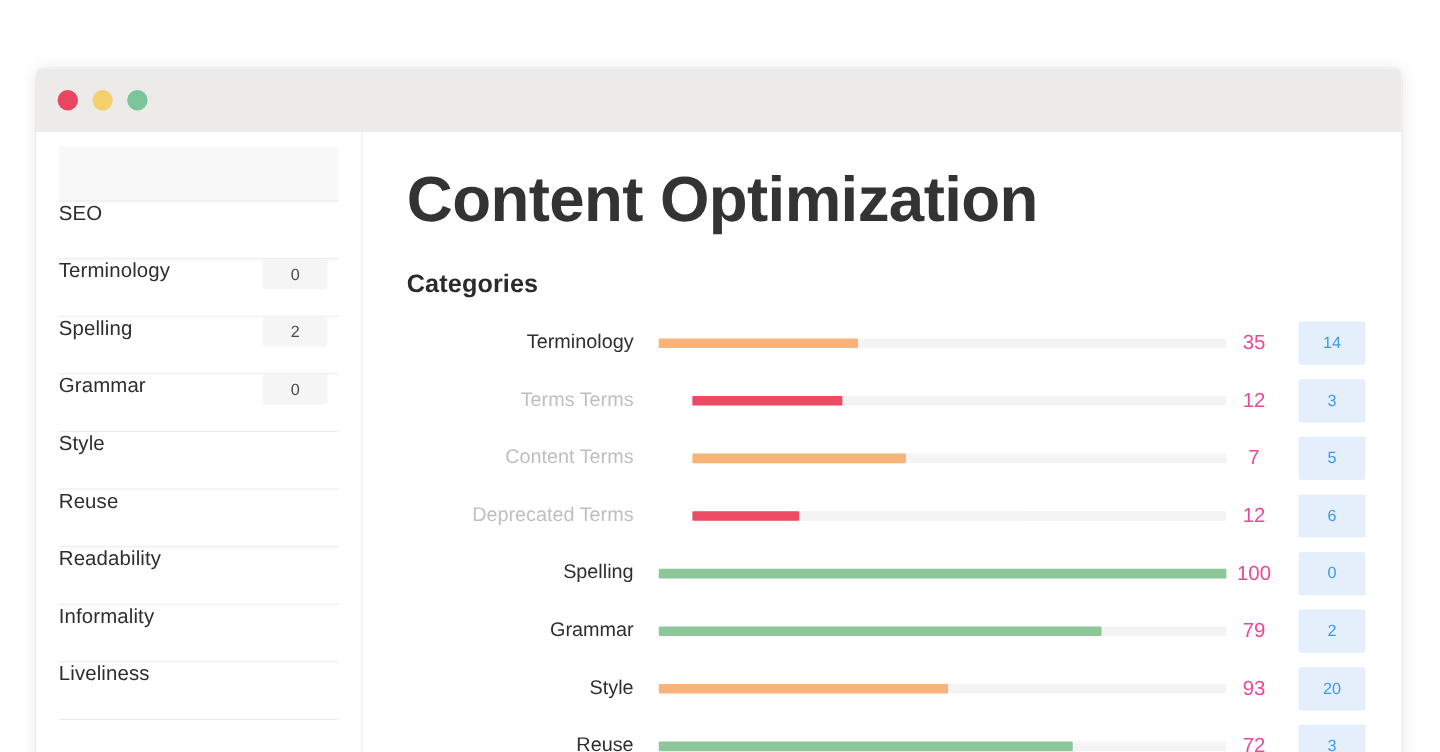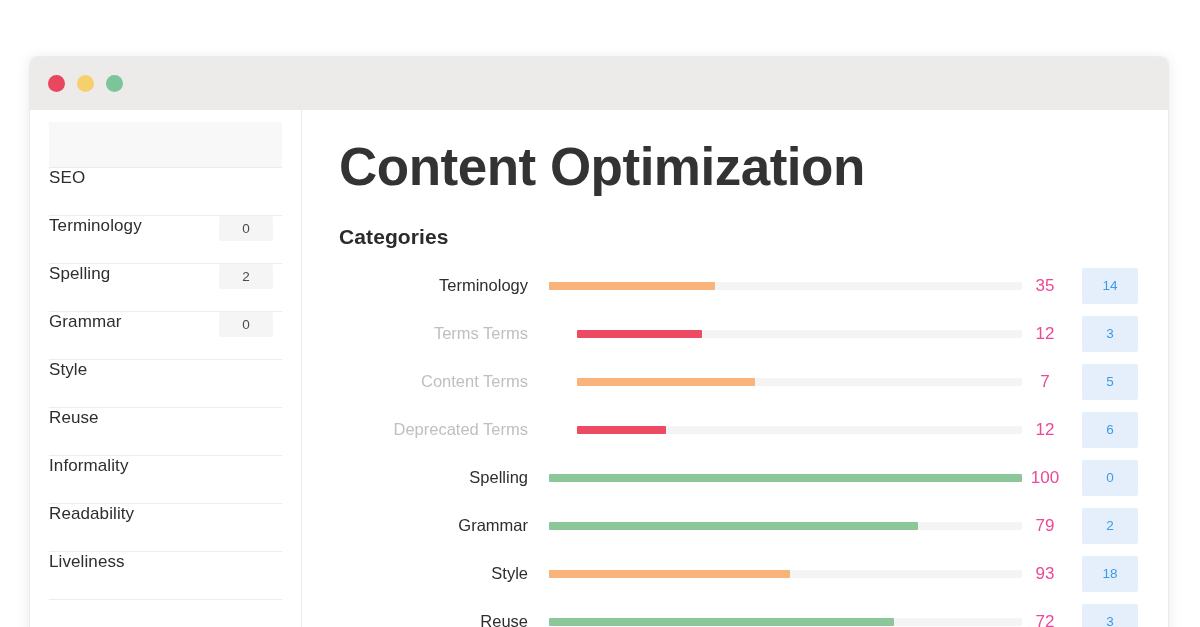--- a/index.html
+++ b/index.html
@@ -191,24 +191,24 @@
             <span class="side-item-label">Grammar</span>
             <span class="side-count">0</span>
           </div>
           <div class="side-item">
             <span class="side-item-label">Style</span>
           </div>
           <div class="side-item">
             <span class="side-item-label">Reuse</span>
           </div>
           <div class="side-item">
+            <span class="side-item-label">Readability</span>
+          </div>
+          <div class="side-item">
             <span class="side-item-label">Informality</span>
-          </div>
-          <div class="side-item">
-            <span class="side-item-label">Readability</span>
           </div>
           <div class="side-item">
             <span class="side-item-label">Liveliness</span>
           </div>
         </div>
     </div>
 
     <div id="main">
       <h1 id="page-title">Content Optimization</h1>
       <div id="section-heading">Categories</div>
@@ -274,21 +274,21 @@
             <div class="row-badge">2</div>
           </div>
           <div class="chart-row">
             <div class="row-label">Style</div>
             <div class="bar-wrap">
               <div class="bar-track">
                 <div class="bar-fill orange" style="width: 51%;"></div>
               </div>
             </div>
             <div class="row-value">93</div>
-            <div class="row-badge">18</div>
+            <div class="row-badge">20</div>
           </div>
           <div class="chart-row">
             <div class="row-label">Reuse</div>
             <div class="bar-wrap">
               <div class="bar-track">
                 <div class="bar-fill green" style="width: 73%;"></div>
               </div>
             </div>
             <div class="row-value">72</div>
             <div class="row-badge">3</div>

